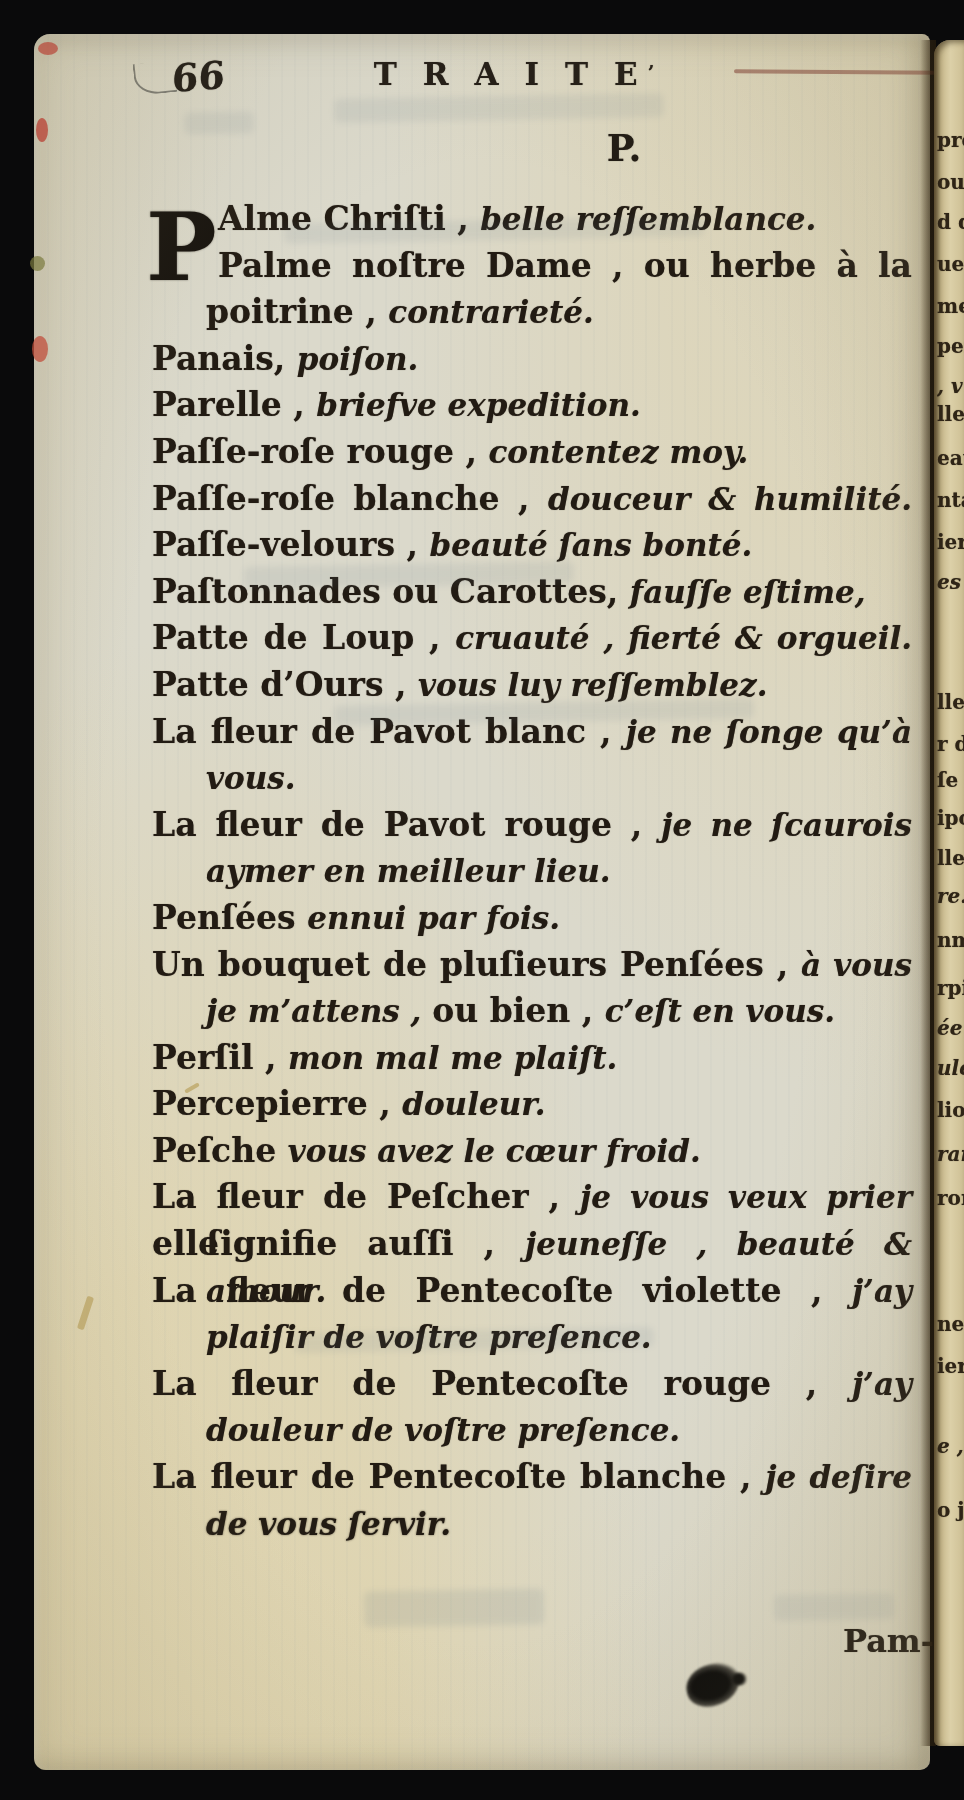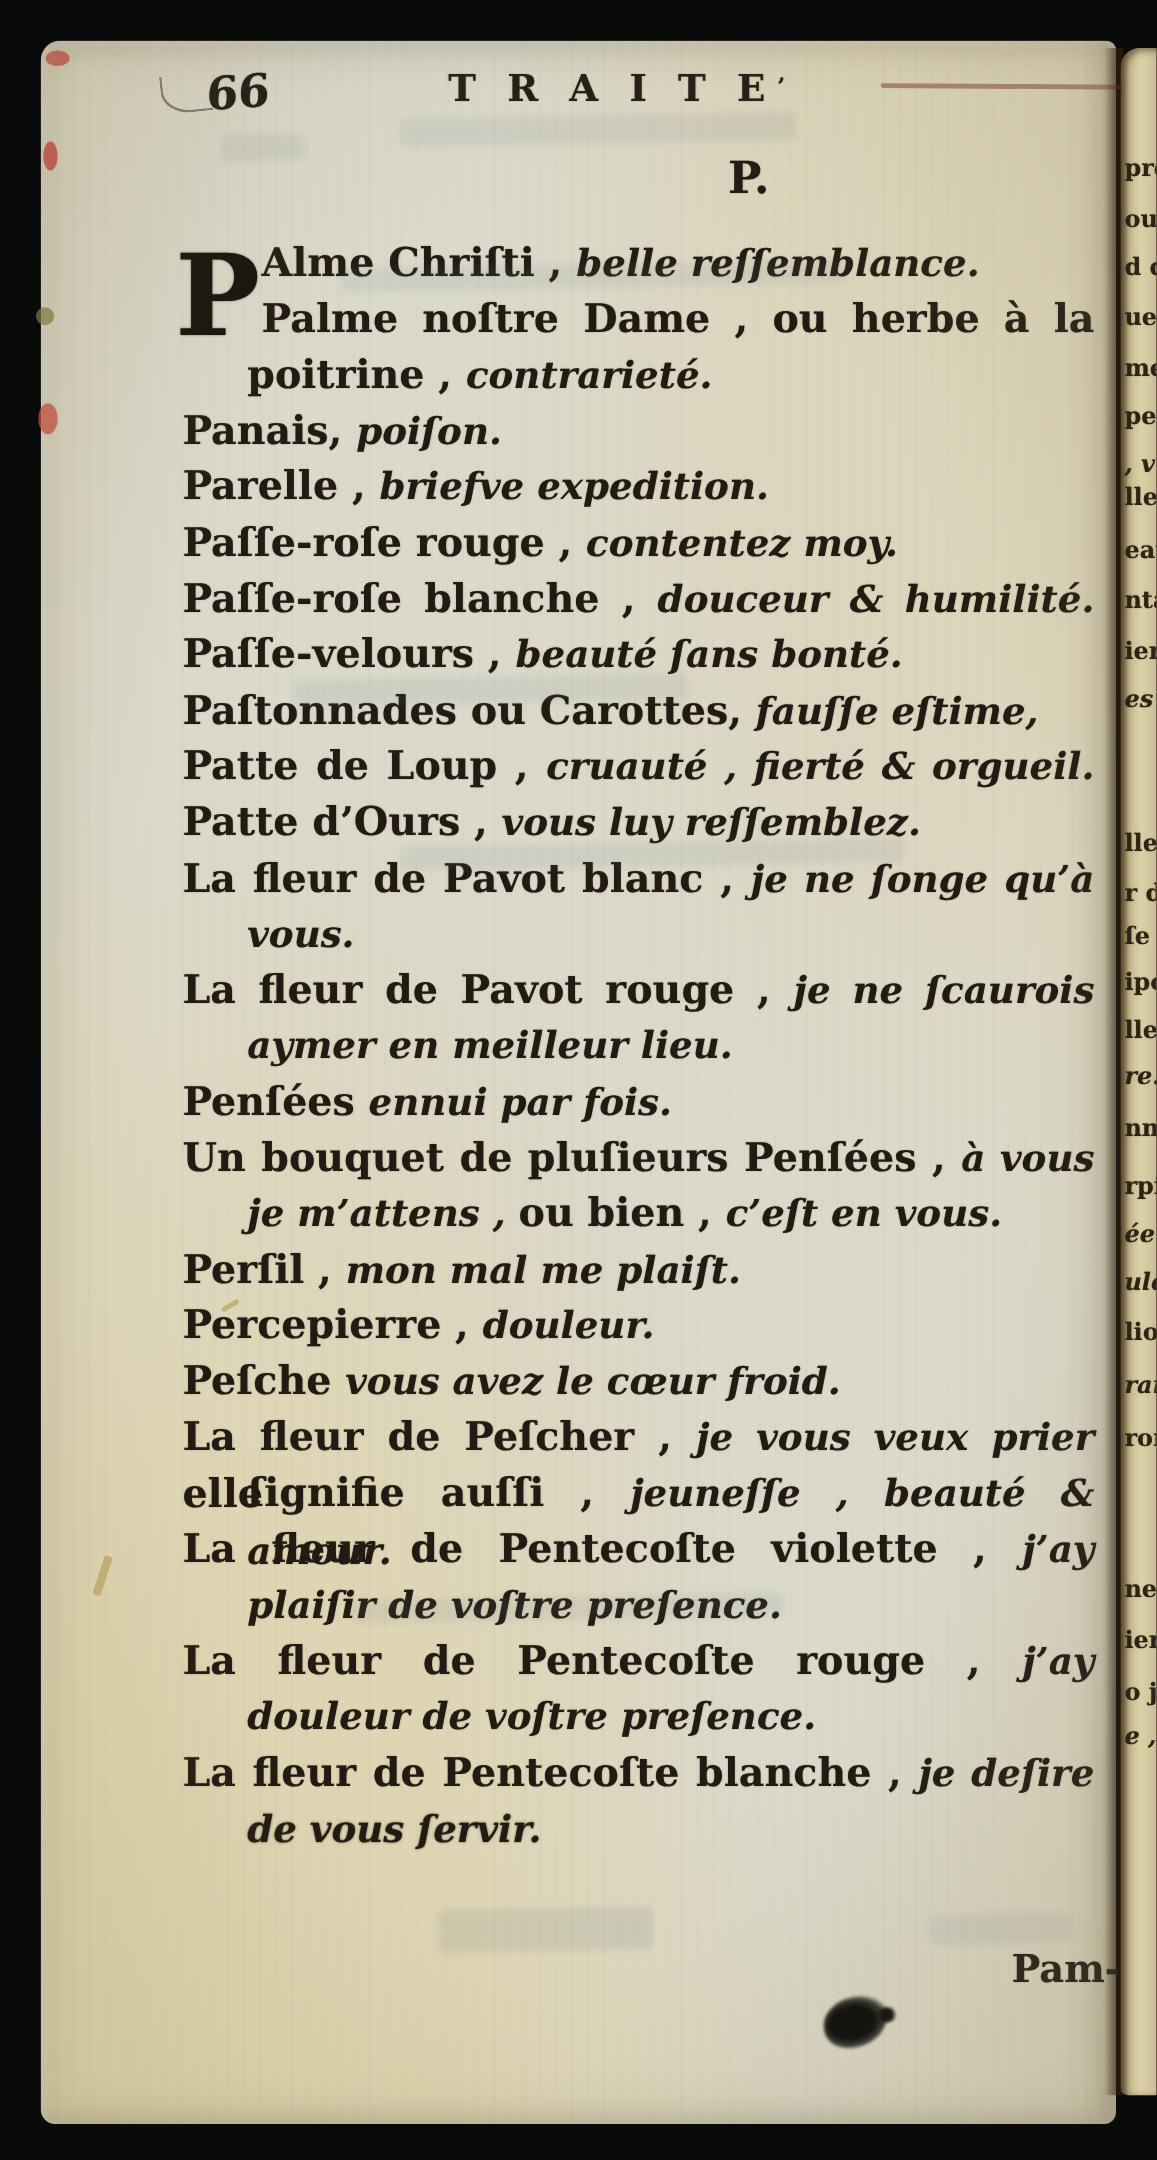--- a/index.html
+++ b/index.html
@@ -168,16 +168,16 @@
       <div class="frag" style="top: 888px;">nme</div>
       <div class="frag" style="top: 936px;">rpie</div>
       <div class="frag i" style="top: 976px;">ée ,</div>
       <div class="frag i" style="top: 1016px;">uleu</div>
       <div class="frag" style="top: 1058px;">lior</div>
       <div class="frag i" style="top: 1102px;">rard</div>
       <div class="frag" style="top: 1146px;">ron</div>
       <div class="frag" style="top: 1272px; text-align: right;">ne</div>
       <div class="frag" style="top: 1314px;">ier</div>
       <div class="frag i" style="top: 1394px;">e ,</div>
-      <div class="frag" style="top: 1358px;">o j</div>
+      <div class="frag" style="top: 1458px;">o j</div>
     </div>
 
 </div>
 
 </body></html>

